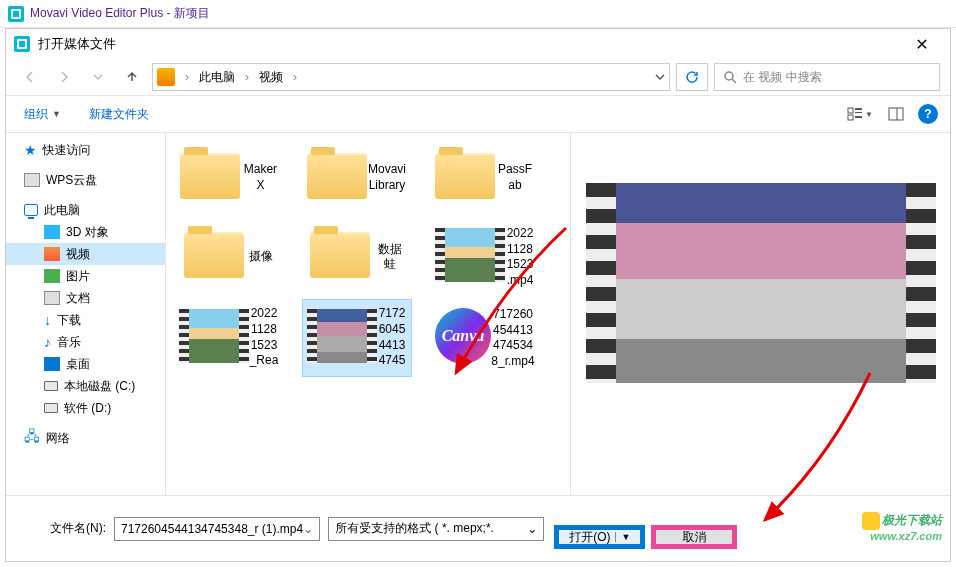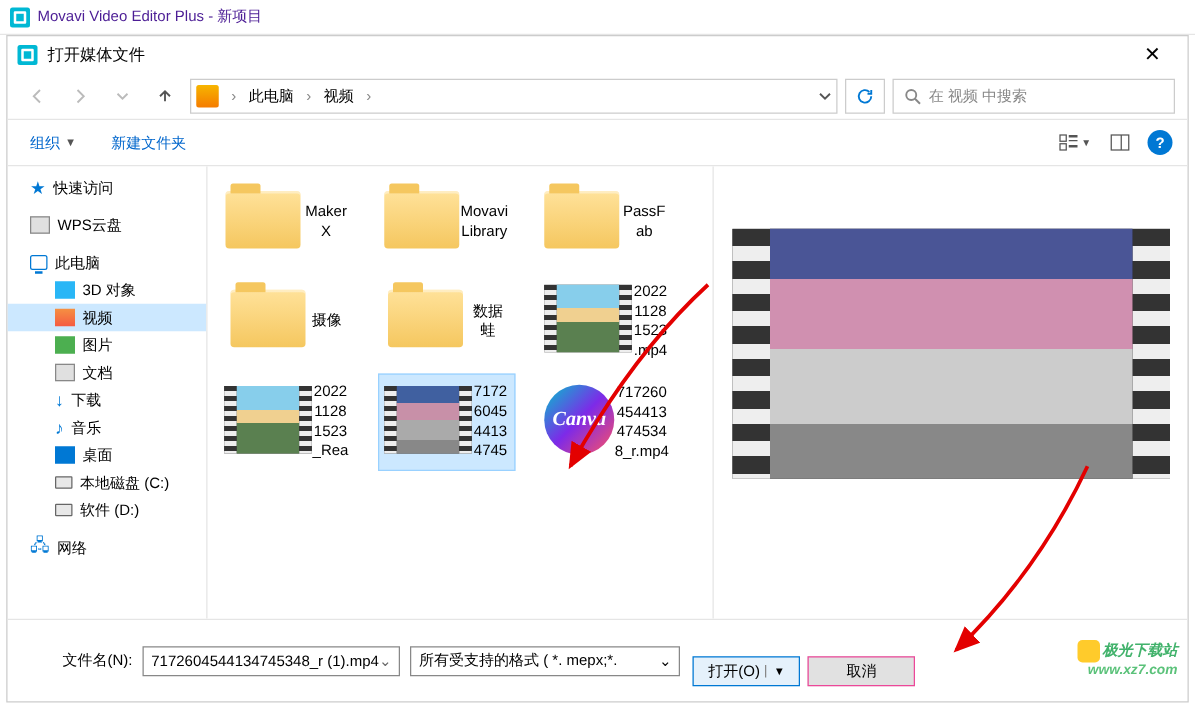--- a/index.html
+++ b/index.html
@@ -72,21 +72,21 @@
 .preview-video::before, .preview-video::after { content: ""; width: 30px; background: repeating-linear-gradient(#333 0 14px, #eee 14px 26px); }
 .preview-video .pvimg { flex: 1; background: linear-gradient(#4a5596 0 20%, #d090b0 20% 48%, #cccccc 48% 78%, #888 78%); position: relative; }
 
 .bottom-row { padding: 12px 20px; display: flex; gap: 10px; border-top: 1px solid #e5e5e5; }
 .filename-row { display: flex; align-items: center; gap: 8px; }
 .fn-label { width: 80px; text-align: right; }
 .fn-input { flex: 1; height: 24px; border: 1px solid #888; padding: 0 6px; display: flex; align-items: center; justify-content: space-between; background: #fff; }
 .fn-input span:last-child { color: #666; }
 .filter-sel { width: 216px; height: 24px; border: 1px solid #888; padding: 0 6px; display: flex; align-items: center; justify-content: space-between; }
 .btn-row { display: flex; justify-content: flex-end; gap: 6px; }
-.dlg-btn { min-width: 86px; height: 24px; border: 1px solid #ec4899; background: #e1e1e1; display: flex; align-items: center; justify-content: center; cursor: pointer; padding: 0 10px; gap: 4px; margin-top: 17px; }
+.dlg-btn { min-width: 86px; height: 24px; border: 5px solid #ec4899; background: #e1e1e1; display: flex; align-items: center; justify-content: center; cursor: pointer; padding: 0 10px; gap: 4px; margin-top: 17px; }
 .dlg-btn.primary { border-color: #0078d4; background: #e5f1fb; }
 
 .arrow-red { position: absolute; pointer-events: none; }
 .arrow-red svg { overflow: visible; }
 
 .watermark { position: absolute; bottom: 24px; right: 14px; font-size: 14px; font-weight: bold; font-style: italic; pointer-events: none; text-align: right; line-height: 1.2; }
 .watermark .wm1 { color: #41b26b; text-shadow: 0 0 2px #fff; }
 .watermark .wm2 { color: #5bc27a; font-size: 11px; }
 .wm-logo { display: inline-block; width: 18px; height: 18px; background: #ffcb2b; border-radius: 4px; vertical-align: middle; margin-right: 2px; position: relative; }
 </style>

